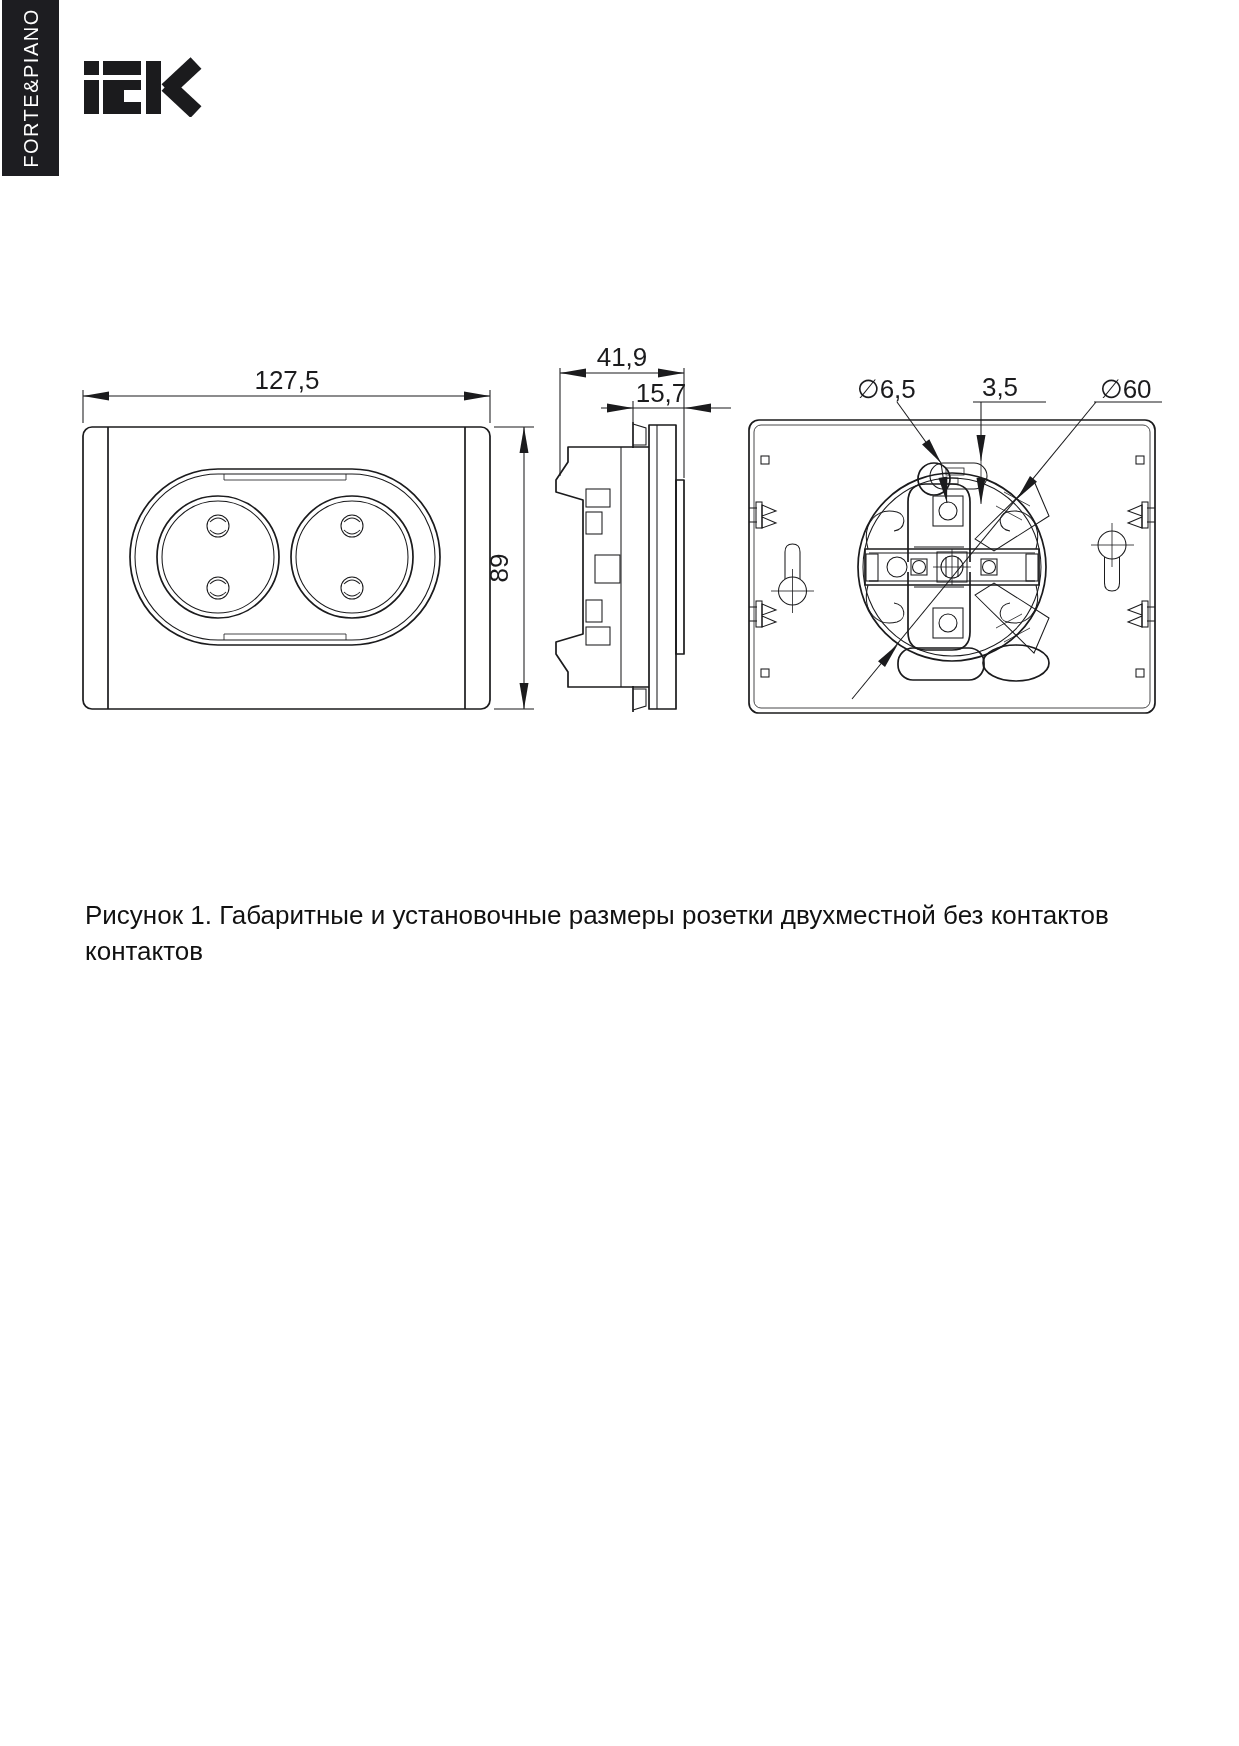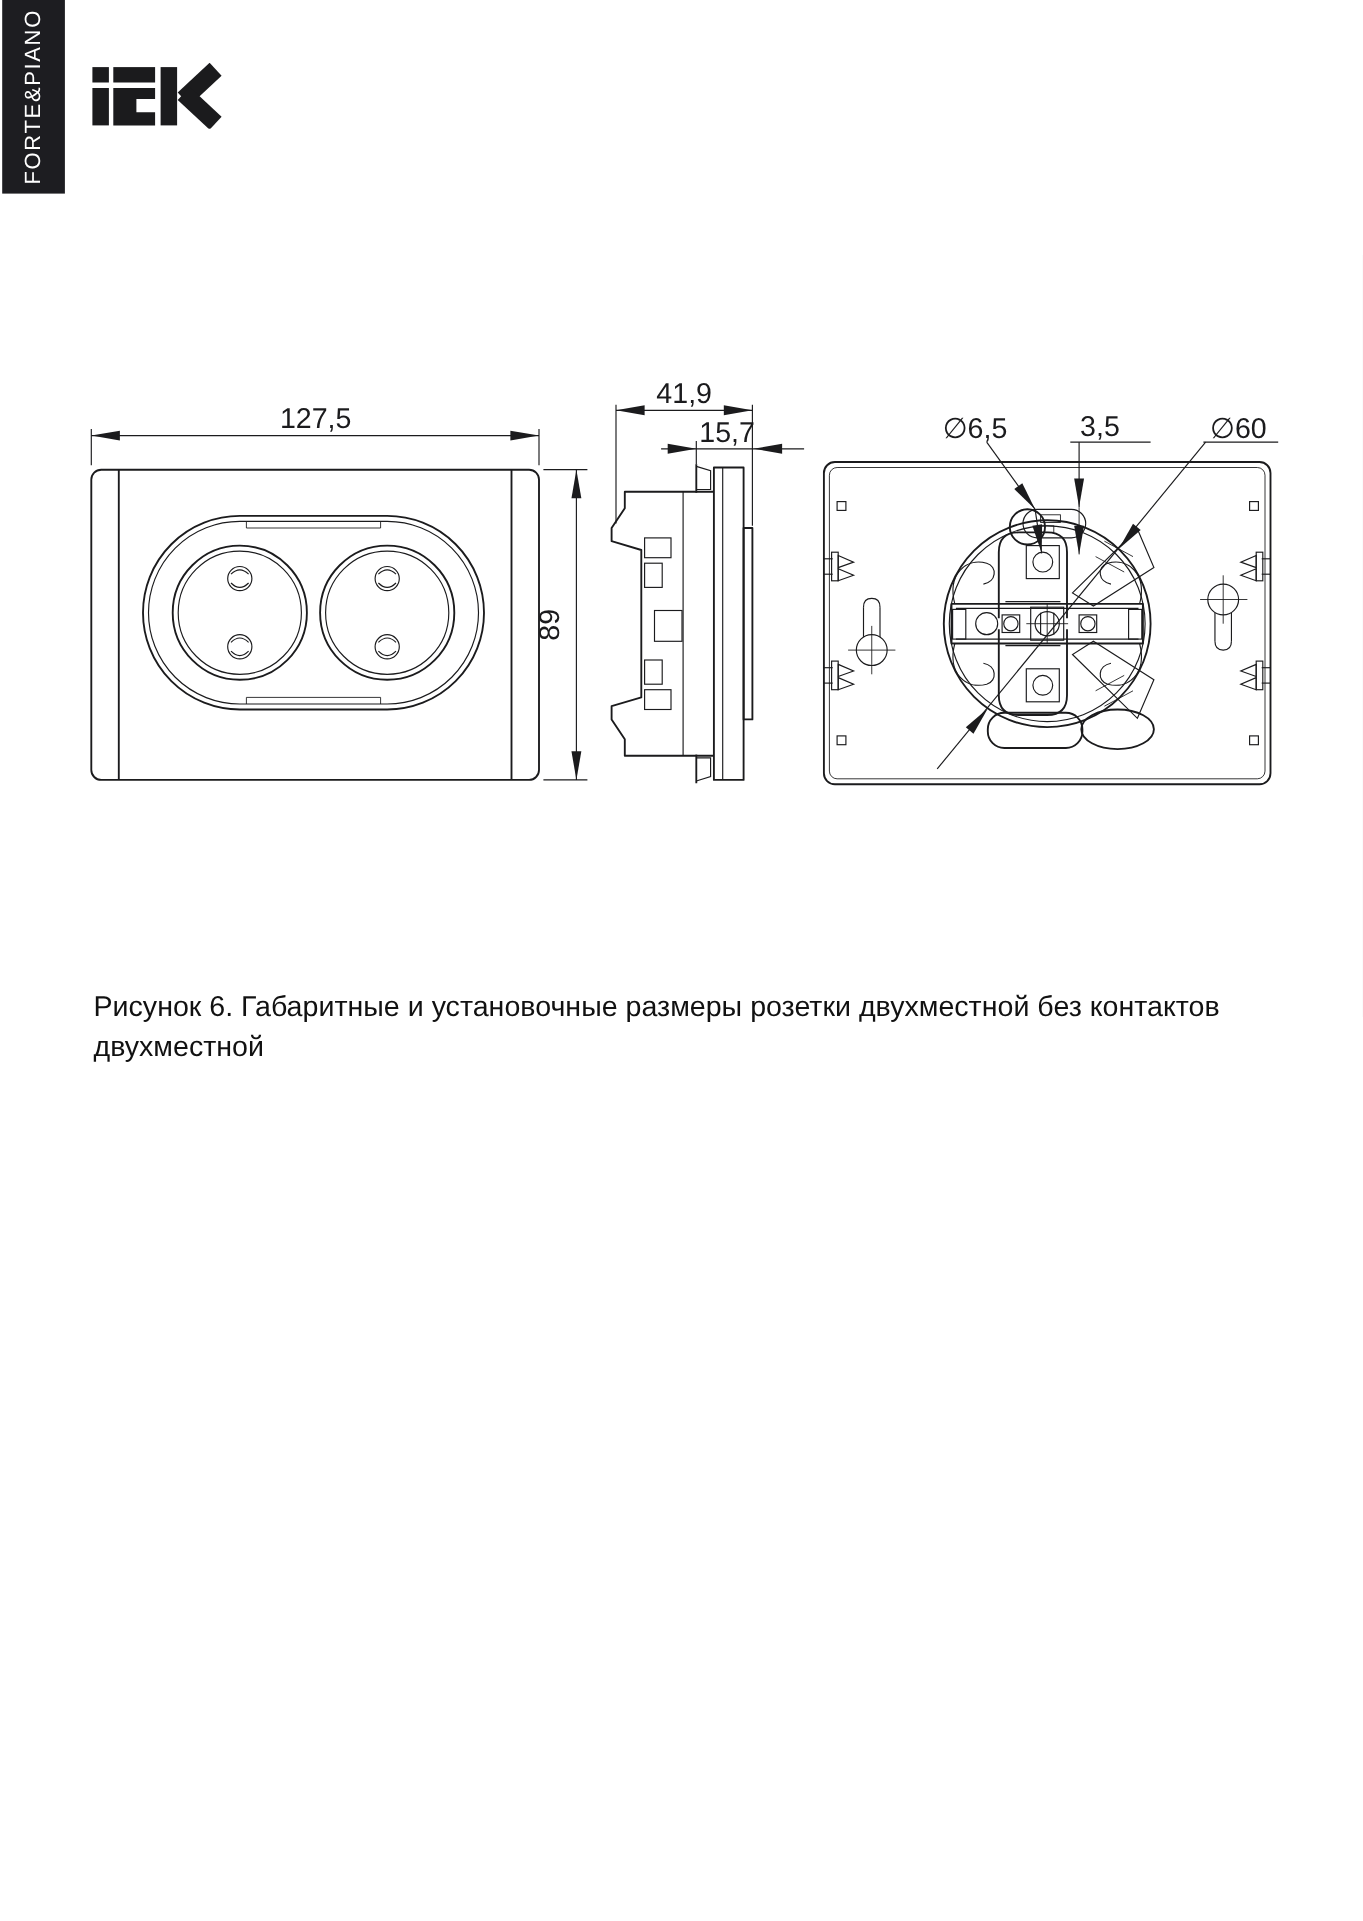--- a/index.html
+++ b/index.html
@@ -241,17 +241,17 @@
         <line class="lt" x1="1094" y1="400" x2="1162" y2="400"></line>
         <line class="lt" x1="1096" y1="400" x2="852" y2="697"></line>
         <use href="#ah" xlink:href="#ah" transform="translate(1017,497) rotate(129.4)"></use>
         <use href="#ah" xlink:href="#ah" transform="translate(898,642) rotate(-50.6)"></use>
       </g>
     </g>
   </svg>
   </div>
 
   <div id="caption">
-    <div>Рисунок 6. Габаритные и установочные размеры розетки двухместной без контактов</div>
-    <div>двухместной</div>
+    <div>Рисунок 1. Габаритные и установочные размеры розетки двухместной без контактов</div>
+    <div>контактов</div>
   </div>
 
 </div>
 
 </body></html>

